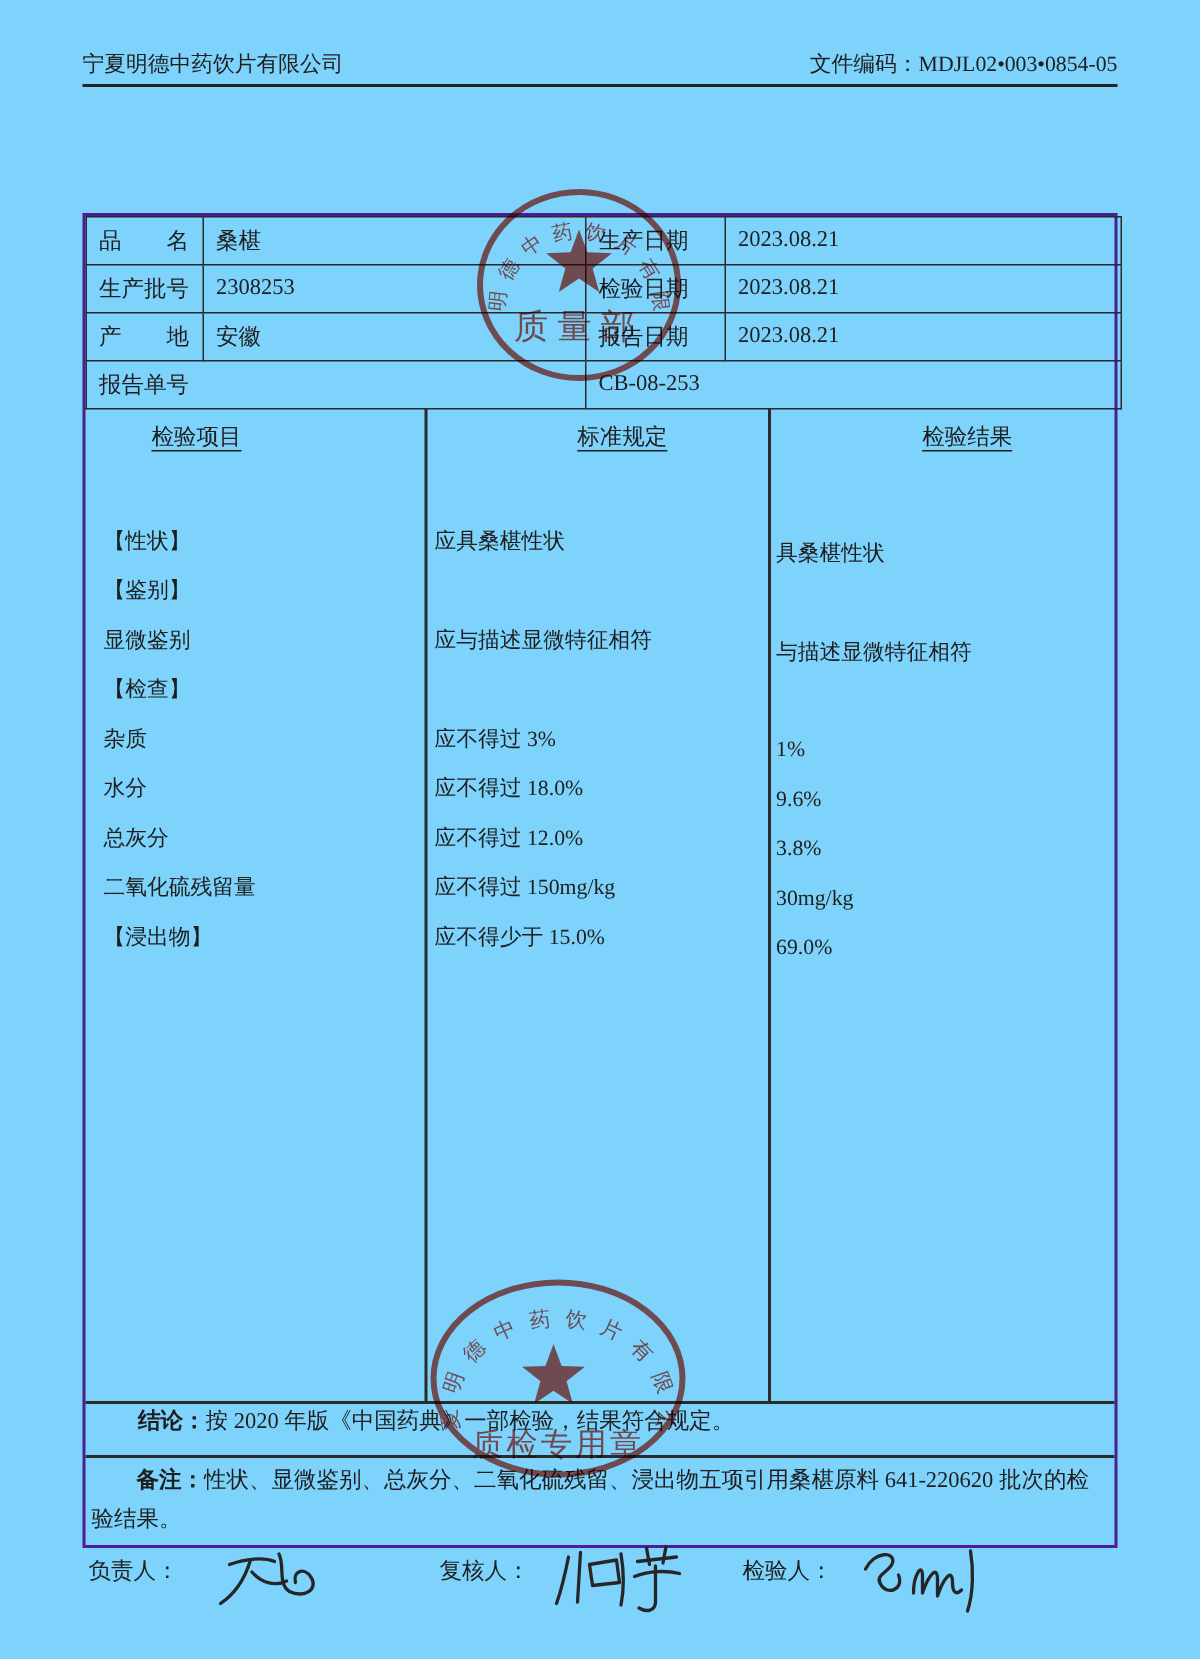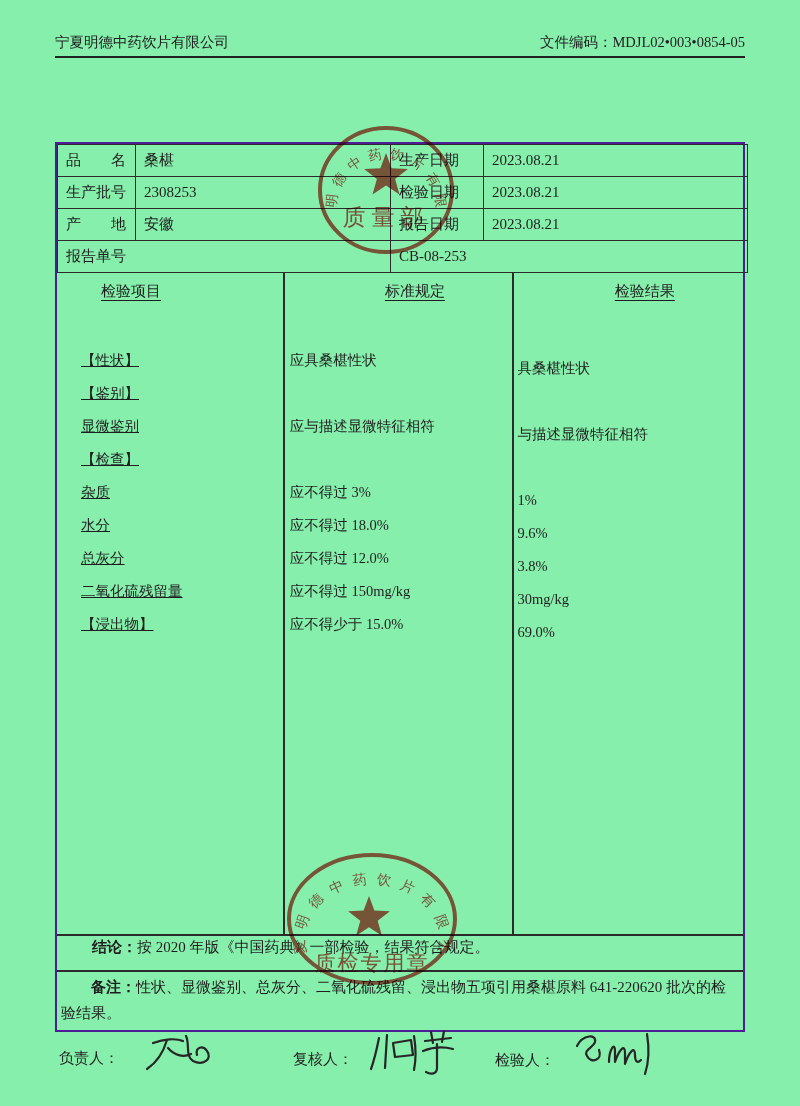--- a/index.html
+++ b/index.html
@@ -1,18 +1,18 @@
 <!DOCTYPE html>
 <html><head>
 <meta charset="utf-8">
 <style>
   * { margin:0; padding:0; box-sizing:border-box; }
   html,body { background:#ffffff; }
   body { width:800px; height:1106px; font-family:"Liberation Serif","DejaVu Serif",serif; color:#1e1e1e; }
-  .page { position:relative; width:800px; height:1106px; background:#86efac; overflow:hidden; }
+  .page { position:relative; width:800px; height:1106px; background:#7dd3fc; overflow:hidden; }
 
   .doc-header { position:absolute; left:55px; top:33px; width:690px; display:flex; justify-content:space-between; font-size:14.5px; }
   .doc-header .right { white-space:nowrap; }
   .header-rule { position:absolute; left:55px; top:56px; width:690px; height:2px; background:#222; }
 
   .title { position:absolute; left:0; top:86px; width:100%; text-align:center; font-size:31px; font-weight:bold; letter-spacing:3px; }
 
   .main-table { position:absolute; left:55px; top:142px; width:690px; height:890px; border:2px solid #4c1d95; }
 
   table.info { border-collapse:collapse; width:100%; table-layout:fixed; }
@@ -26,32 +26,32 @@
   .vline { position:absolute; top:0; width:1.5px; height:662px; background:#2b2b2b; }
   .vline.v1 { left:226px; }
   .vline.v2 { left:455px; }
   .insp-head { position:absolute; top:10px; left:0; width:100%; display:flex; font-size:15px; }
   .insp-head span { text-decoration:underline; text-underline-offset:4px;margin-left:36px; }
   .h1 { width:226px; padding-left:8px; }
   .h2 { width:229px; text-align:center; }
   .h3 { width:235px; text-align:center; }
   .insp-rows { position:absolute; top:72px; left:0; width:100%; }
   .insp-row { display:flex; height:33px; align-items:center; font-size:14.5px; }
-  .insp-row .cell-item { width:226px; padding-left:24px;text-decoration:underline; }
+  .insp-row .cell-item { width:226px; padding-left:12px; }
   .insp-row .cell-std  { width:229px; padding-left:8px; }
   .insp-row .cell-res  { width:235px; padding-left:8px;margin-top:16px; }
 
   .conclusion { position:absolute; left:0; top:790px; width:100%; height:24px; border-top:2px solid #2b2b2b; font-size:15px; display:flex; align-items:center; padding-left:35px; }
   .conclusion b { font-weight:bold; }
   .remark { position:absolute; left:0; top:826px; width:100%; height:64px; border-top:2px solid #2b2b2b; font-size:15px; padding:2px 4px 0 4px; line-height:26px; }
   .remark .body { text-indent:2em; }
   .remark b { font-weight:bold; }
 
   .signatures { position:absolute; left:55px; top:1038px; width:690px; height:55px; font-size:15px; }
-  .sig-group { position:absolute; top:0; display:flex; align-items:center; }
+  .sig-group { position:absolute; top:0; display:flex; align-items:flex-start; }
   .sig-g1 { left:4px; } .sig-g2 { left:238px; } .sig-g3 { left:440px; }
   .sig-group svg { margin-left:14px; margin-top:-10px; }
   .sig-stroke { fill:none; stroke:#262626; stroke-width:2.2; stroke-linecap:round; stroke-linejoin:round; }
 
   .stamp { position:absolute; mix-blend-mode:multiply; opacity:0.88; }
   .stamp-top { left:315px; top:124px; }
   .stamp-bottom { left:284px; top:850px; }
   .stamp text { fill:#dd423a; font-family:"Liberation Serif","DejaVu Serif",serif; }
 </style>
 </head>

